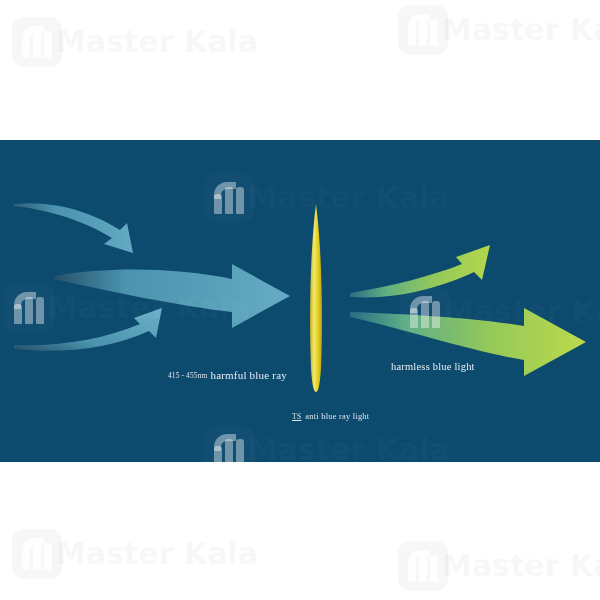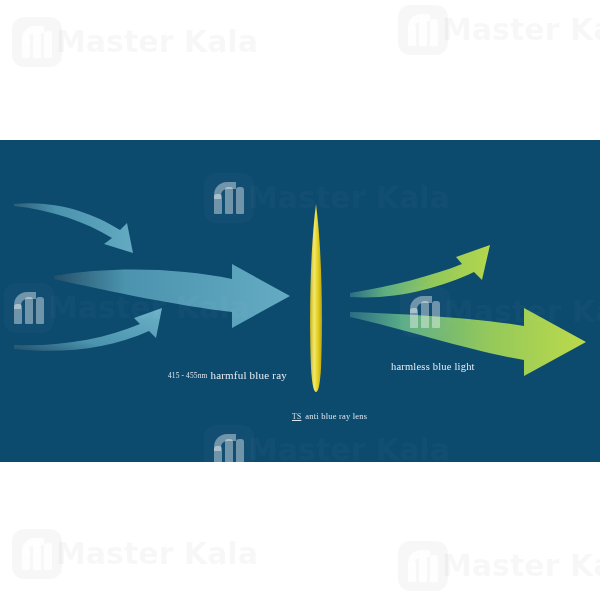--- a/index.html
+++ b/index.html
@@ -221,21 +221,21 @@
       </g>
     </svg>
 
     <div class="label label-harmful">
       <span class="nm">415 - 455nm</span><span>harmful blue ray</span>
     </div>
 
     <div class="label label-harmless">harmless blue light</div>
 
     <div class="label label-lens">
-      <span class="ts">TS</span><span>anti blue ray lens</span>
+      <span class="ts">TS</span><span>anti blue ray light</span>
     </div>
   </div>
 
   <div class="wm-layer" id="watermark-layer">
       <div class="wm" style="left: 4px; top: 16px;">
         <div class="wm-mark">
           <span class="bar b1"></span>
           <span class="bar b2"></span>
           <span class="bar b3"></span>
           <span class="hook"></span>

